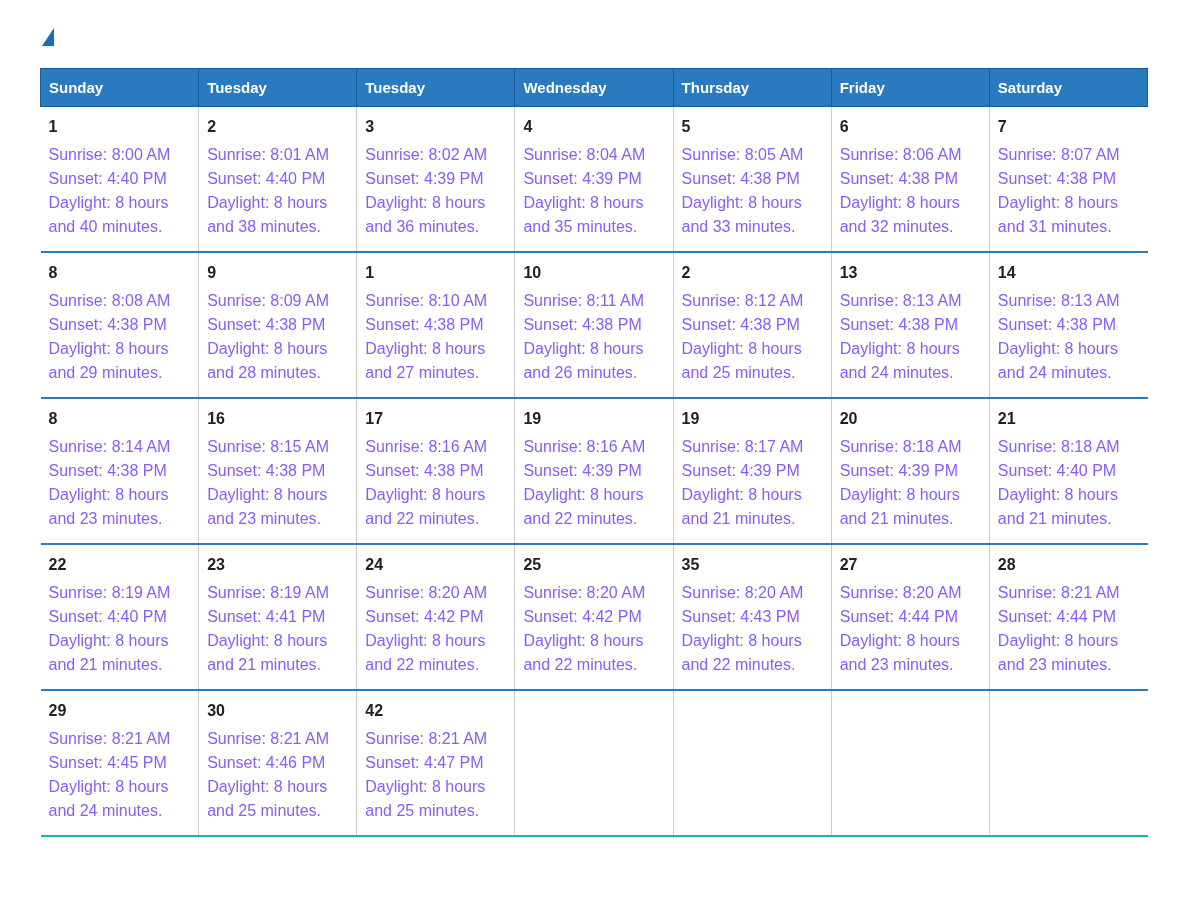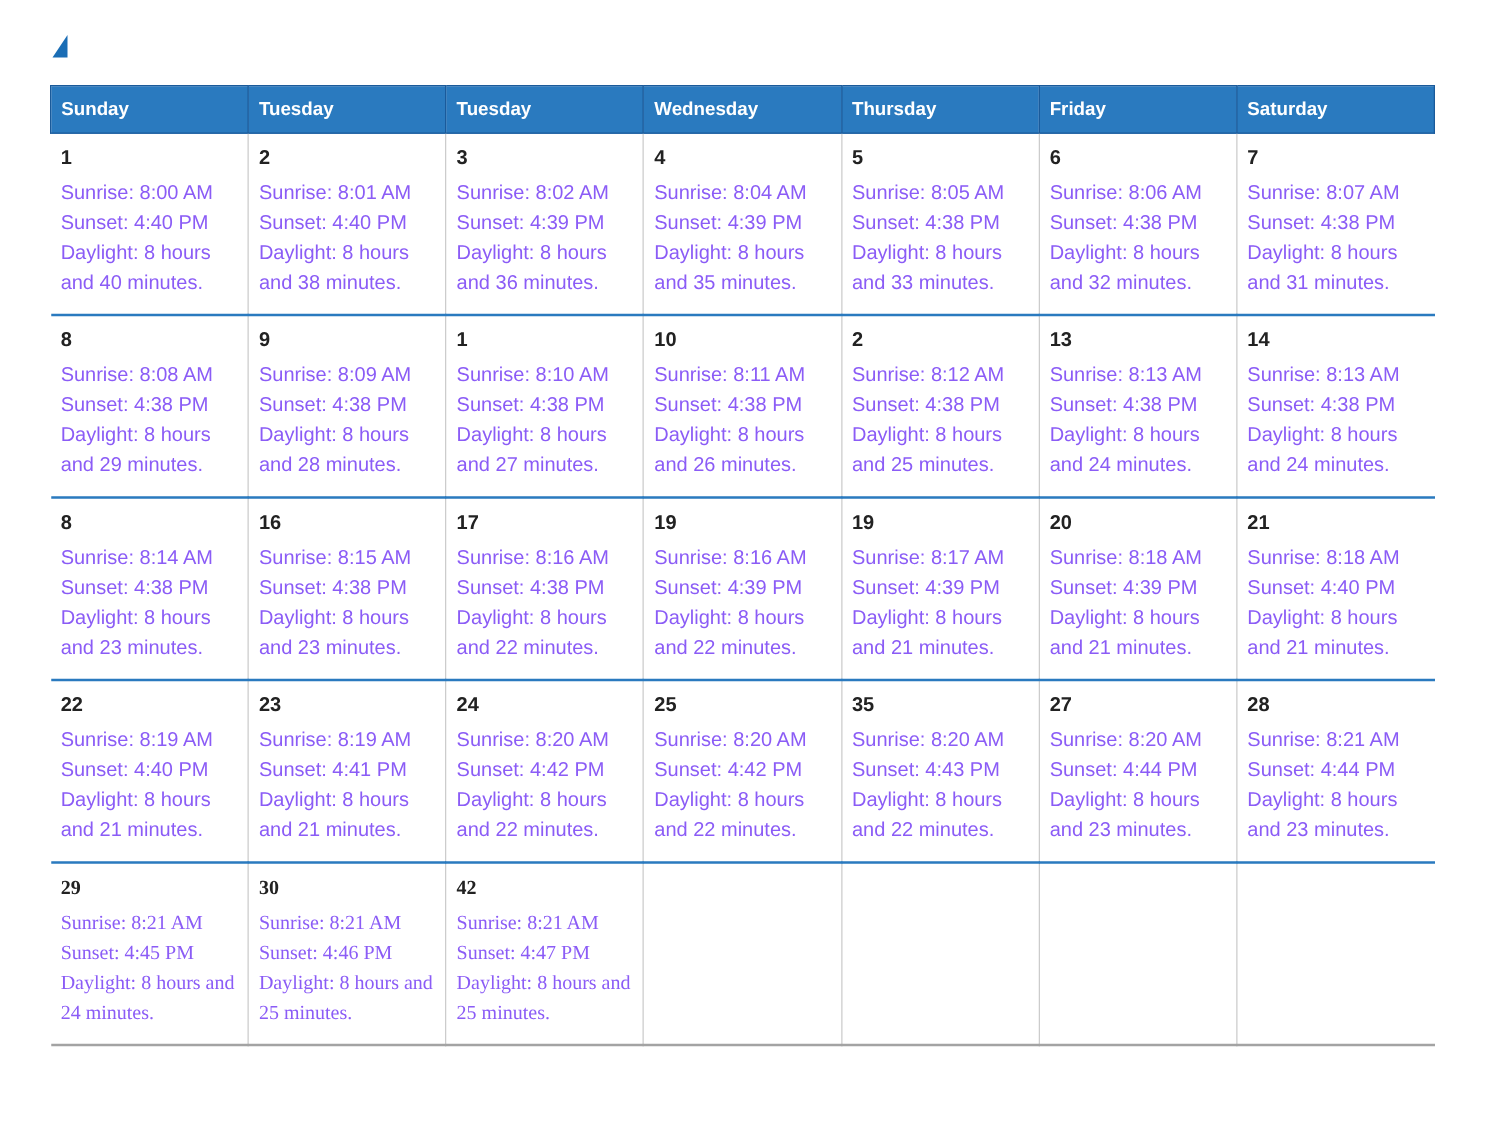--- a/index.html
+++ b/index.html
@@ -99,22 +99,21 @@
       font-weight: bold;
       color: #222;
       display: block;
       margin-bottom: 4px;
     }
     .day-info {
       font-size: 16px;
       color: #8b5cf6;
     }
     tbody tr:last-child {
-      border-bottom: 2px solid #a3a3a3;
-      font-family: Liberation Serif, serif;
+      border-bottom: 2px solid #14b8a6;
     }
     .empty-cell {
       background: #fff;
     }
   </style>
 </head>
 <body>
 
 <div class="header">
   <div class="logo">

